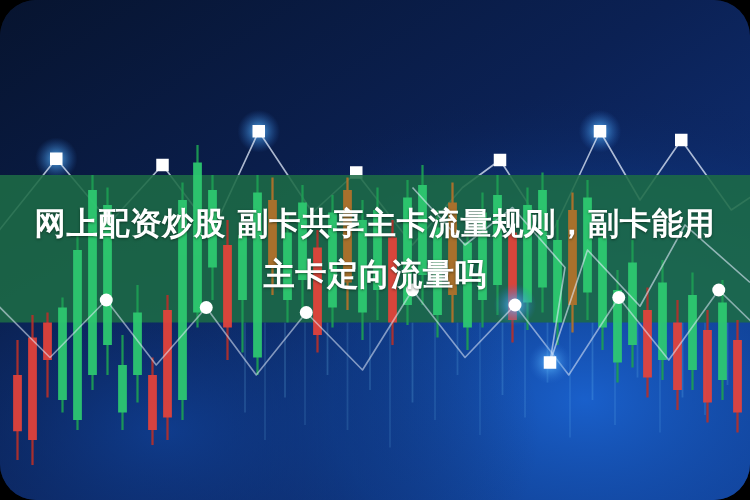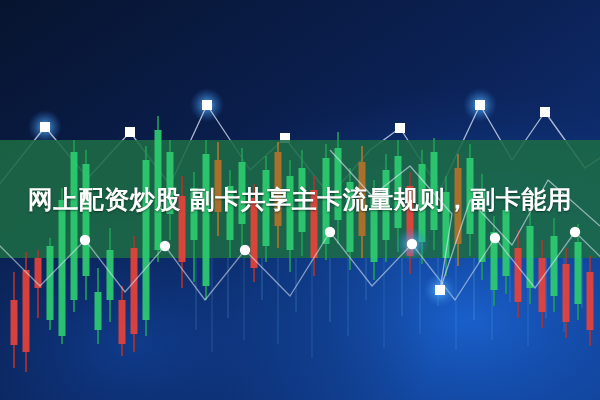--- a/index.html
+++ b/index.html
@@ -2,20 +2,21 @@
 <html><head>
 <meta charset="utf-8">
 <style>
   html,body{margin:0;padding:0;background:#000;}
   #stage{
     position:relative;
     width:600px;height:400px;
     overflow:hidden;
     font-family:"DejaVu Sans","Liberation Sans",sans-serif;
     background:#07142f;
+    border-radius:29px;
   }
   #bg-svg{position:absolute;left:0;top:0;width:600px;height:400px;display:block;}
   .banner{
     position:absolute;left:0;width:600px;
     display:flex;flex-direction:column;
     align-items:center;justify-content:center;
     pointer-events:none;
   }
   .banner-line{
     color:#ffffff;
@@ -320,15 +321,16 @@
             <circle cx="440" cy="290" r="17" fill="url(#mkGlow)"></circle>
             <polyline points="330,150 372,196 410,166 452,214 440,290 470,200 512,245 548,180 600,226" fill="none" stroke="rgba(225,235,250,0.60)" stroke-width="1.3" stroke-linejoin="round"></polyline>
             <rect x="435" y="285" width="10" height="10" fill="#ffffff"></rect>
           </g>
         </g>
     </g>
   </svg>
 
   <div class="banner" id="banner-box" style="top: 140px; height: 118px;">
     <div class="banner-line">网上配资炒股 副卡共享主卡流量规则，副卡能用</div>
+    <div class="banner-line">主卡定向流量吗</div>
   </div>
 
 </div>
 
 </body></html>

